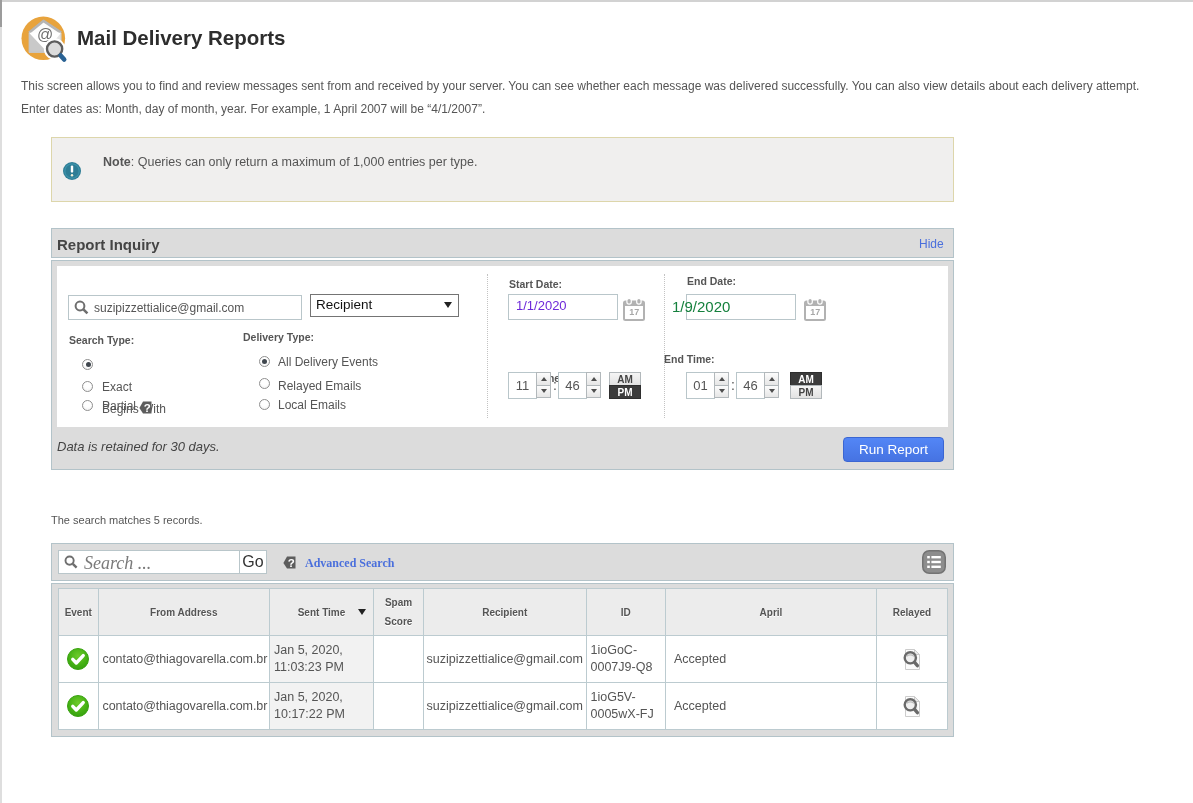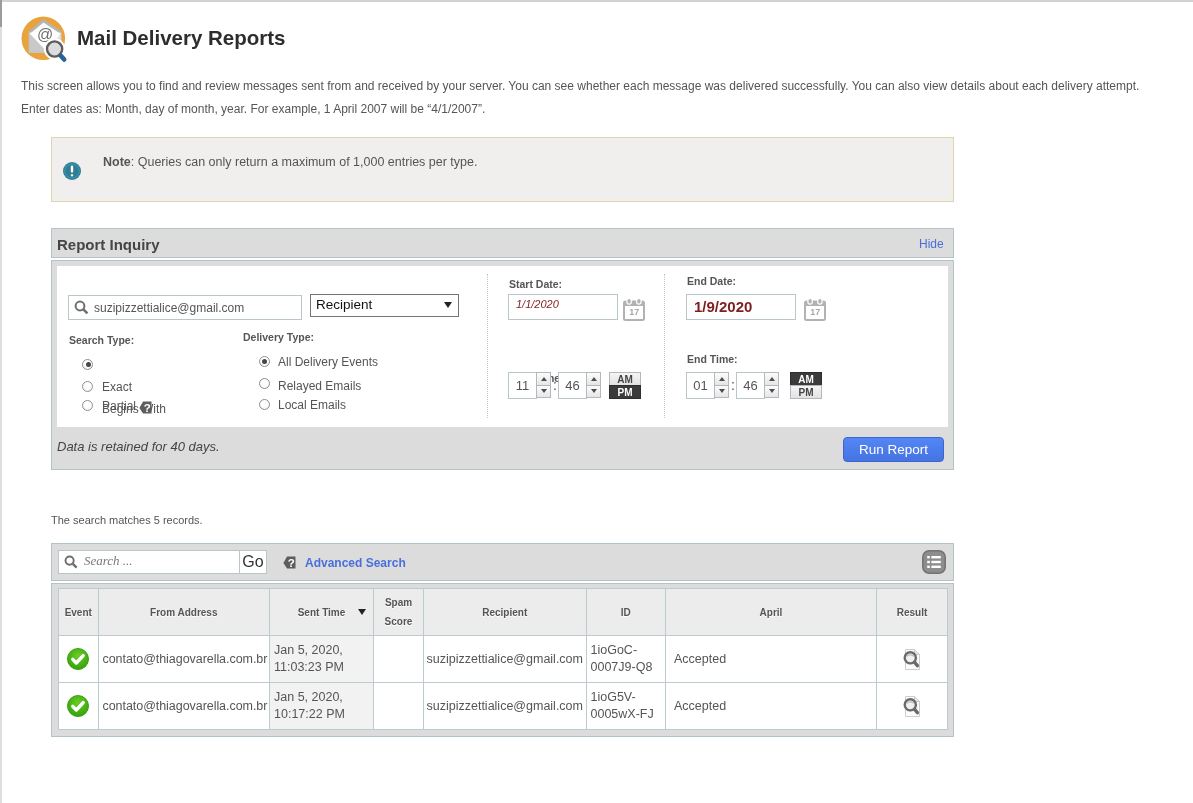--- a/index.html
+++ b/index.html
@@ -101,33 +101,33 @@
 <div class="radio" style="left:258.5px;top:378px;"></div>
 <div class="rlabel" style="left:278px;top:380px;">Relayed Emails</div>
 <div class="radio" style="left:258.5px;top:399px;"></div>
 <div class="rlabel" style="left:278px;top:399px;">Local Emails</div>
 
 <div class="dotsep" style="left:487px;top:274px;height:144px;"></div>
 <div class="dotsep" style="left:664px;top:274px;height:144px;"></div>
 
 <div class="abs lbl" style="left:509px;top:278px;">Start Date:</div>
 <div class="abs inp" style="left:508px;top:294px;width:110px;height:26px;"></div>
-<div class="abs" style="left:516px;top:298px;font-size:11px;color:#7f1d1d;font-style:italic;">1/1/2020</div>
+<div class="abs" style="left:516px;top:298px;font-size:13px;color:#6d28d9;">1/1/2020</div>
 <div class="abs cal" style="left:623px;top:298px;width:22px;height:23px;">
 <svg width="22" height="23" viewBox="0 0 22 23">
 <rect x="1" y="3.5" width="20" height="18.5" rx="1.5" fill="#ffffff" stroke="#b2b2b2" stroke-width="2"></rect>
 <rect x="1" y="3.5" width="20" height="4.5" fill="#b2b2b2"></rect>
 <rect x="2" y="2.8" width="20" height="2" fill="#b2b2b2" opacity="0"></rect>
 <rect x="3.9" y="0.4" width="4.4" height="5.8" rx="2.2" fill="#b2b2b2" stroke="#ffffff" stroke-width="1.2"></rect>
 <rect x="13.7" y="0.4" width="4.4" height="5.8" rx="2.2" fill="#b2b2b2" stroke="#ffffff" stroke-width="1.2"></rect>
 <text x="11.2" y="17.3" font-family="Liberation Sans,sans-serif" font-size="9" font-weight="bold" fill="#a8a8a8" text-anchor="middle">17</text>
 </svg></div>
 <div class="abs lbl" style="left:687px;top:275px;">End Date:</div>
 <div class="abs inp" style="left:686px;top:294px;width:110px;height:26px;"></div>
-<div class="abs" style="left:694px;top:298px;font-size:15px;color:#7f1d1d;font-weight:bold;">1/9/2020</div>
+<div class="abs" style="left:672px;top:298px;font-size:15px;color:#15803d;">1/9/2020</div>
 <div class="abs cal" style="left:804px;top:298px;width:22px;height:23px;">
 <svg width="22" height="23" viewBox="0 0 22 23">
 <rect x="1" y="3.5" width="20" height="18.5" rx="1.5" fill="#ffffff" stroke="#b2b2b2" stroke-width="2"></rect>
 <rect x="1" y="3.5" width="20" height="4.5" fill="#b2b2b2"></rect>
 <rect x="2" y="2.8" width="20" height="2" fill="#b2b2b2" opacity="0"></rect>
 <rect x="3.9" y="0.4" width="4.4" height="5.8" rx="2.2" fill="#b2b2b2" stroke="#ffffff" stroke-width="1.2"></rect>
 <rect x="13.7" y="0.4" width="4.4" height="5.8" rx="2.2" fill="#b2b2b2" stroke="#ffffff" stroke-width="1.2"></rect>
 <text x="11.2" y="17.3" font-family="Liberation Sans,sans-serif" font-size="9" font-weight="bold" fill="#a8a8a8" text-anchor="middle">17</text>
 </svg></div>
 
@@ -149,21 +149,21 @@
     </div>
     <div class="spinbtn">
       <div class="tri-dn"></div>
     </div>
   </div>
 <div class="ampm" style="left:609px;top:372px;">
     <div class="off">AM</div>
     <div class="on">PM</div>
   </div>
 
-<div class="abs lbl" style="left:687px;top:353px;">End Time:</div>
+<div class="abs lbl" style="left:664px;top:353px;">End Time:</div>
 <div class="timeinp" style="left:686px;top:372px;">01</div>
 <div class="spincol" style="left:714px;top:372px;">
     <div class="spinbtn">
       <div class="tri-up"></div>
     </div>
     <div class="spinbtn">
       <div class="tri-dn"></div>
     </div>
   </div>
 <div class="abs" style="left:731px;top:377px;font-size:14px;color:#555;">:</div>
@@ -174,40 +174,40 @@
     </div>
     <div class="spinbtn">
       <div class="tri-dn"></div>
     </div>
   </div>
 <div class="ampm" style="left:790px;top:372px;">
     <div class="on">AM</div>
     <div class="off">PM</div>
   </div>
 
-<div class="abs" style="left:57px;top:439px;font-size:13px;font-style:italic;color:#444;">Data is retained for 40 days.</div>
+<div class="abs" style="left:57px;top:439px;font-size:13px;font-style:italic;color:#444;">Data is retained for 30 days.</div>
 <div class="abs" style="left:843px;top:437px;width:101px;height:25px;background:linear-gradient(#5386f6,#4673e2);border:1px solid #3b66d2;border-radius:4px;color:#fff;font-size:13.5px;text-align:center;line-height:23px;">Run Report</div>
 
 <div class="abs" style="left:51px;top:514px;font-size:11px;color:#555;">The search matches 5 records.</div>
 
 <div class="abs panelhdr" style="left:51px;top:543px;width:903px;height:38px;"></div>
 <div class="abs inp" style="left:58px;top:550px;width:182px;height:24px;"></div>
 <div class="abs" id="mag2" style="left:64px;top:555px;width:14px;height:14px;">
 <svg width="14" height="14" viewBox="0 0 14 14">
 <circle cx="5.6" cy="5.6" r="4.1" fill="none" stroke="#6e6e6e" stroke-width="1.9"></circle>
 <line x1="8.8" y1="8.8" x2="12.6" y2="12.6" stroke="#6e6e6e" stroke-width="2.4"></line>
 </svg></div>
-<div class="abs" style="left:84px;top:553px;font-family:'Liberation Serif',serif;font-style:italic;font-size:13px;color:#7a7a7a;">Search ...</div>
+<div class="abs" style="left:84px;top:553px;font-family:'Liberation Serif',serif;font-style:italic;font-size:18px;color:#7a7a7a;">Search ...</div>
 <div class="abs" style="left:239px;top:550px;width:28px;height:24px;background:#fff;border:1px solid #b9c6ca;color:#333;font-size:16px;text-align:center;line-height:22px;">Go</div>
 <div class="abs" id="help2" style="left:283px;top:555px;width:13px;height:13px;">
 <svg width="13" height="13" viewBox="0 0 13 13">
 <path d="M4 0.5 H12.5 V12.5 H4 L0.4 7 Z" fill="#5d5d5d"></path>
 <text x="8.2" y="10.6" font-family="Liberation Sans,sans-serif" font-size="11.5" font-weight="bold" fill="#ffffff" text-anchor="middle">?</text>
 </svg></div>
-<div class="abs link" style="left:305px;top:556px;font-size:12px;font-weight:bold;">Advanced Search</div>
+<div class="abs link" style="left:305px;top:556px;font-size:12px;font-weight:bold;font-family:Liberation Serif, serif;">Advanced Search</div>
 <div class="abs" id="listicon" style="left:922px;top:550px;width:24px;height:24px;">
 <svg width="24" height="24" viewBox="0 0 24 24">
 <rect x="0.75" y="0.75" width="22.5" height="22.5" rx="6.5" fill="#8d8d8d" stroke="#737373" stroke-width="1.5"></rect>
 <rect x="5.2" y="6" width="2.6" height="2.4" fill="#ffffff"></rect>
 <rect x="9.4" y="6" width="9.4" height="2.4" fill="#ffffff"></rect>
 <rect x="5.2" y="10.8" width="2.6" height="2.4" fill="#ffffff"></rect>
 <rect x="9.4" y="10.8" width="9.4" height="2.4" fill="#ffffff"></rect>
 <rect x="5.2" y="15.6" width="2.6" height="2.4" fill="#ffffff"></rect>
 <rect x="9.4" y="15.6" width="9.4" height="2.4" fill="#ffffff"></rect>
 </svg></div>
@@ -226,21 +226,21 @@
     </colgroup>
 <tbody>
       <tr style="height:47px;">
 <th>Event</th>
         <th>From Address</th>
         <th style="position:relative;">Sent Time<span style="position:absolute;right:7px;top:20px;width:0;height:0;border-left:4.8px solid transparent;border-right:4.8px solid transparent;border-top:6.3px solid #222;"></span></th>
         <th>Spam<br>Score</th>
         <th>Recipient</th>
         <th>ID</th>
         <th>April</th>
-        <th>Result</th>
+        <th>Relayed</th>
 </tr>
 <tr style="height:47px;">
 <td style="text-align:center;"><svg width="22" height="22" viewBox="0 0 22 22" style="vertical-align:middle;">
 <defs>
               <radialGradient id="g1" cx="50%" cy="35%" r="75%">
 <stop offset="0%" stop-color="#6ecb2a"></stop>
                 <stop offset="55%" stop-color="#46b214"></stop>
                 <stop offset="100%" stop-color="#2f9a0d"></stop>
 </radialGradient>
             </defs>

